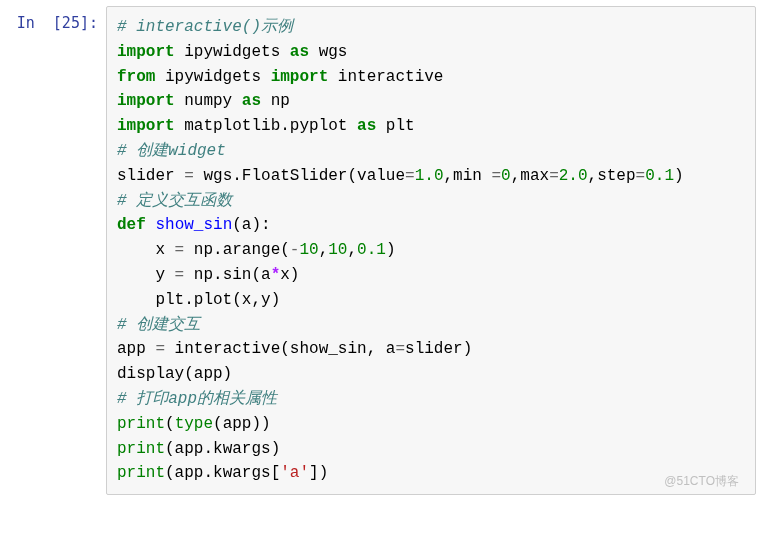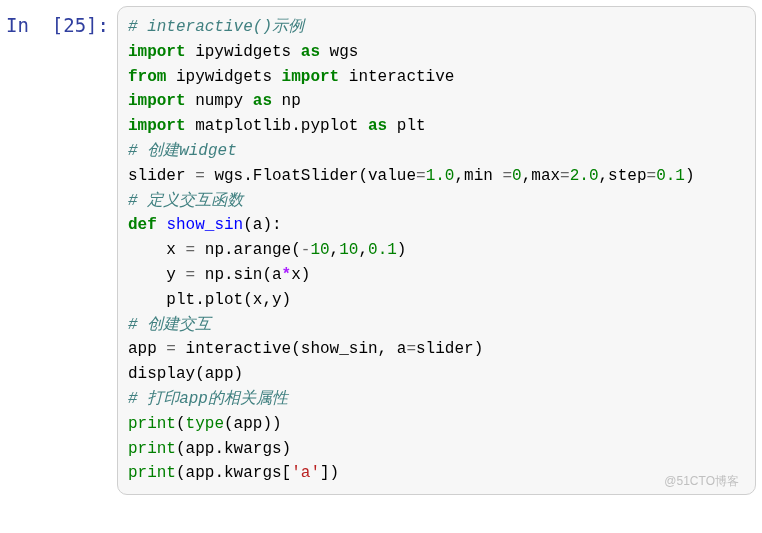--- a/index.html
+++ b/index.html
@@ -11,28 +11,28 @@
     }
     .cell {
       display: flex;
       align-items: flex-start;
     }
     .prompt {
       flex: 0 0 100px;
       text-align: right;
       padding: 8px 8px 0 0;
       font-family: monospace;
-      font-size: 19px;
+      font-size: 15px;
       color: #303F9F;
       white-space: pre;
     }
     .code-area {
       flex: 1;
       border: 1px solid #cfcfcf;
-      border-radius: 10px;
+      border-radius: 2px;
       background: #f7f7f7;
       padding: 8px 10px;
       font-family: "Courier New", monospace;
       font-size: 16px;
       line-height: 1.55;
       white-space: pre;
       overflow: hidden;
       position: relative;
     }
     .c  { color: #408080; font-style: italic; }  

